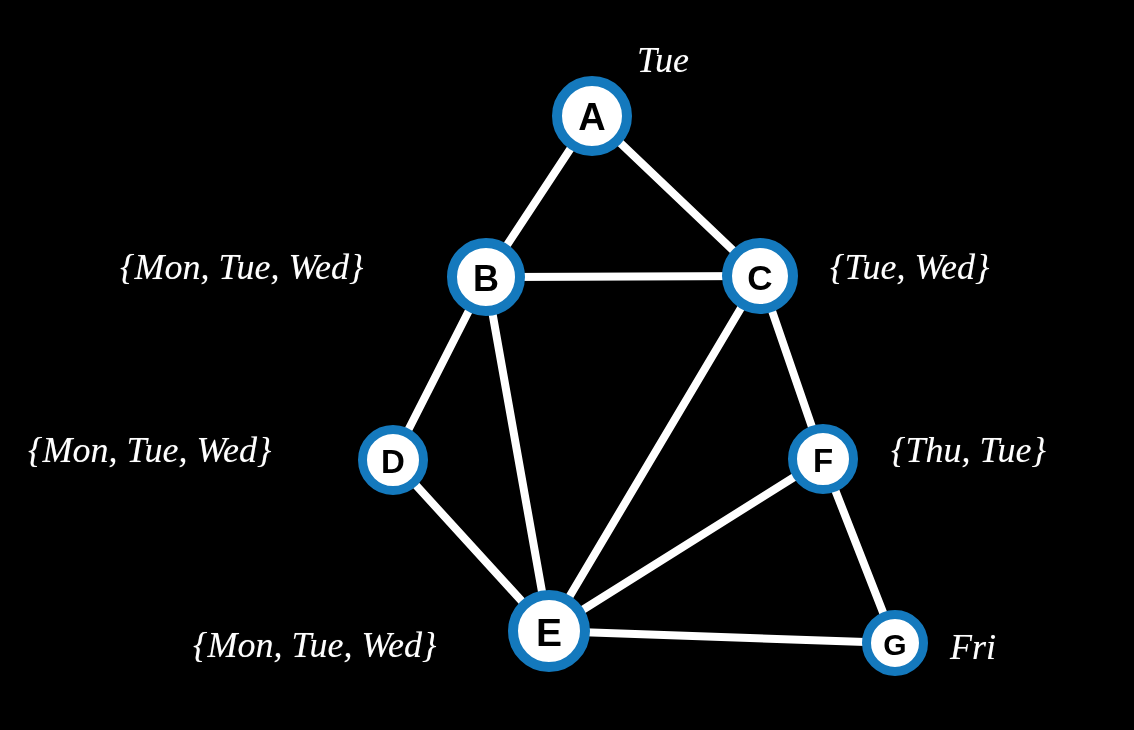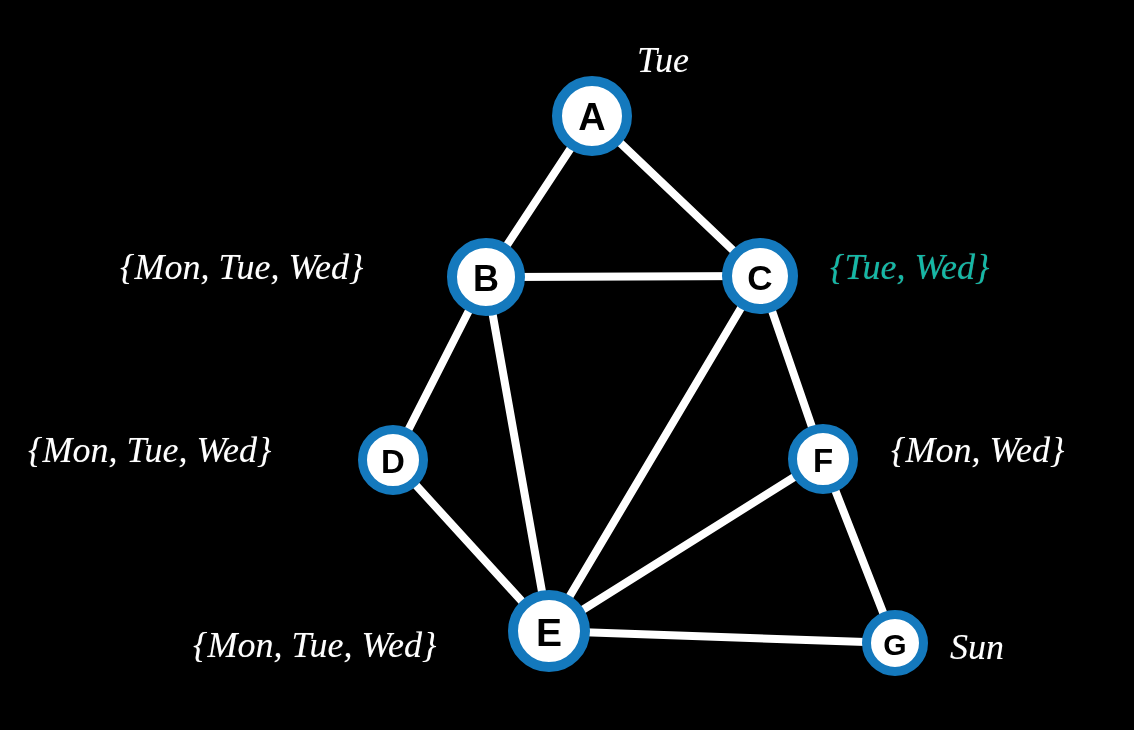--- a/index.html
+++ b/index.html
@@ -107,20 +107,20 @@
         <g>
           <circle cx="895" cy="643" r="28.5" class="node-ring" fill="#ffffff" stroke="#1479bd" stroke-width="9"></circle>
           <text x="895" y="644" class="node-letter" font-size="30">G</text>
         </g>
       </g>
   </svg>
 
   <div id="labels-layer">
       <div class="domain-label label-right" style="left: 637px; top: 42px; color: rgb(255, 255, 255);">Tue</div>
       <div class="domain-label label-left" style="left: 120px; top: 249px; color: rgb(255, 255, 255);">{Mon, Tue, Wed}</div>
-      <div class="domain-label label-right" style="left: 830px; top: 249px; color: #14b8a6;">{Tue, Wed}</div>
+      <div class="domain-label label-right" style="left: 830px; top: 249px; color: #ffffff;">{Tue, Wed}</div>
       <div class="domain-label label-left" style="left: 28px; top: 432px; color: rgb(255, 255, 255);">{Mon, Tue, Wed}</div>
       <div class="domain-label label-left" style="left: 193px; top: 627px; color: rgb(255, 255, 255);">{Mon, Tue, Wed}</div>
-      <div class="domain-label label-right" style="left: 891px; top: 432px; color: rgb(255, 255, 255);">{Mon, Wed}</div>
-      <div class="domain-label label-right" style="left: 950px; top: 629px; color: rgb(255, 255, 255);">Sun</div>
+      <div class="domain-label label-right" style="left: 891px; top: 432px; color: rgb(255, 255, 255);">{Thu, Tue}</div>
+      <div class="domain-label label-right" style="left: 950px; top: 629px; color: rgb(255, 255, 255);">Fri</div>
     </div>
 
 </div>
 
 </body></html>

